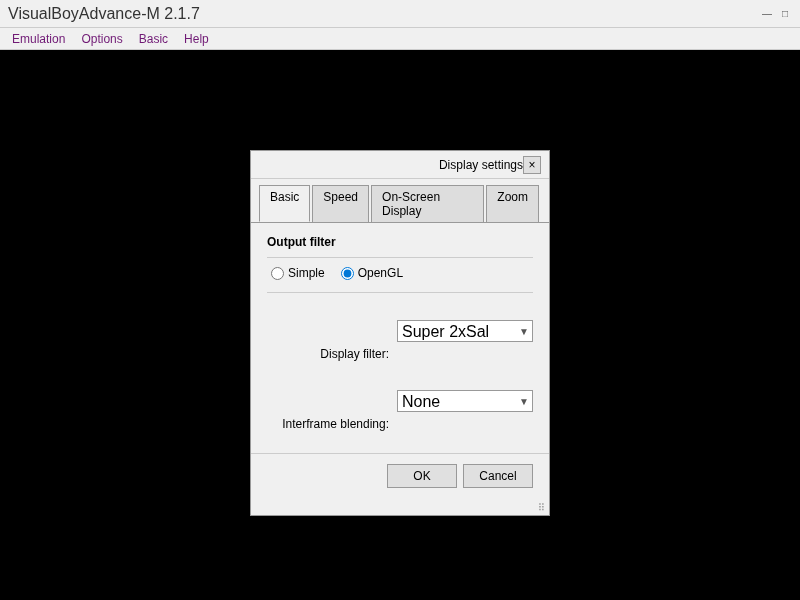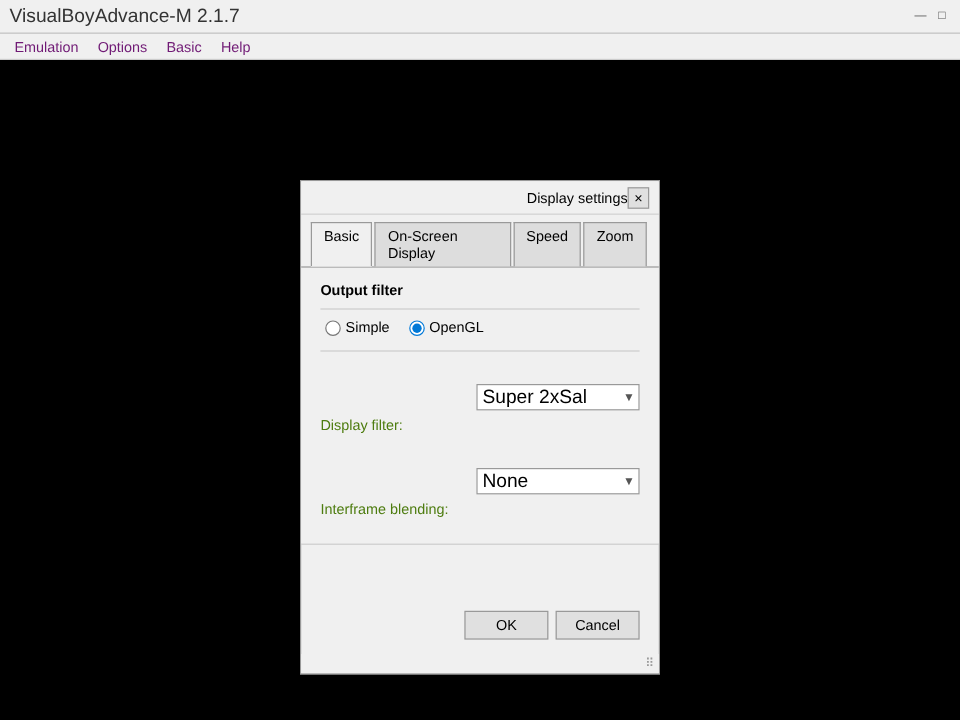--- a/index.html
+++ b/index.html
@@ -173,21 +173,22 @@
       margin-top: 4px;
     }
 
     .form-row {
       display: flex;
       align-items: center;
       margin-bottom: 10px;
     }
     .form-label {
       font-size: 12px;
-      color: #4d7c0f;
+      color: #000000;
+      text-align: right;
       min-width: 130px;
       padding-right: 8px;
       margin-top: 46px;
     }
     .select-wrapper {
       flex: 1;
       position: relative;
       display: flex;
       align-items: center;
     }
@@ -221,21 +222,20 @@
     .dialog-btn {
       width: 70px;
       height: 24px;
       font-size: 12px;
       border: 1px solid #999;
       background: #e0e0e0;
       cursor: pointer;
       display: flex;
       align-items: center;
       justify-content: center;
-      margin-top: 45px;
     }
 
     .divider-line {
       height: 1px;
       background: #ccc;
       margin: 2px 0 8px 0;
     }
 
     
     .resize-grip {
@@ -271,22 +271,22 @@
   <div class="modal-overlay">
     <div class="dialog">
 
       <div class="dialog-title-bar">
         <span class="dialog-title">Display settings</span>
         <button class="dialog-close-btn">×</button>
       </div>
 
       <div class="tabs">
         <div class="tab active">Basic</div>
+        <div class="tab">Speed</div>
         <div class="tab">On-Screen Display</div>
-        <div class="tab">Speed</div>
         <div class="tab">Zoom</div>
       </div>
 
       <div class="dialog-content">
 
         <div class="section-title">Output filter</div>
         <div class="divider-line"></div>
 
         <div class="radio-group">
           <label class="radio-label">

